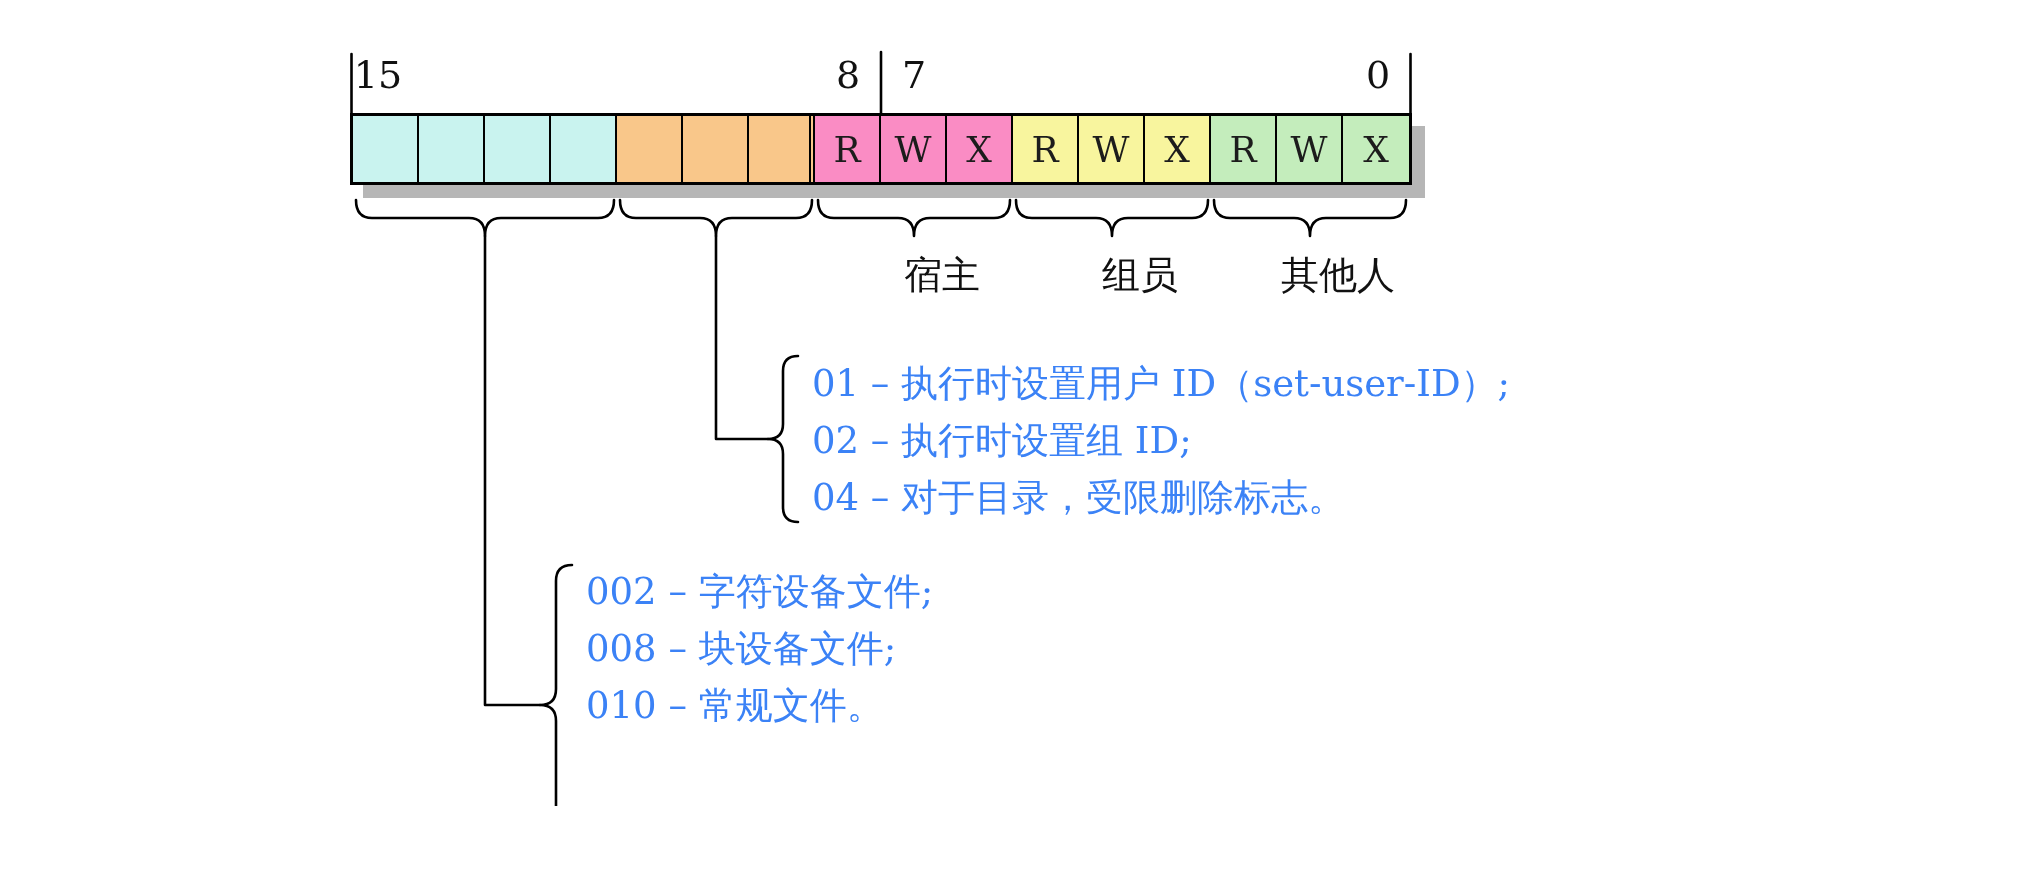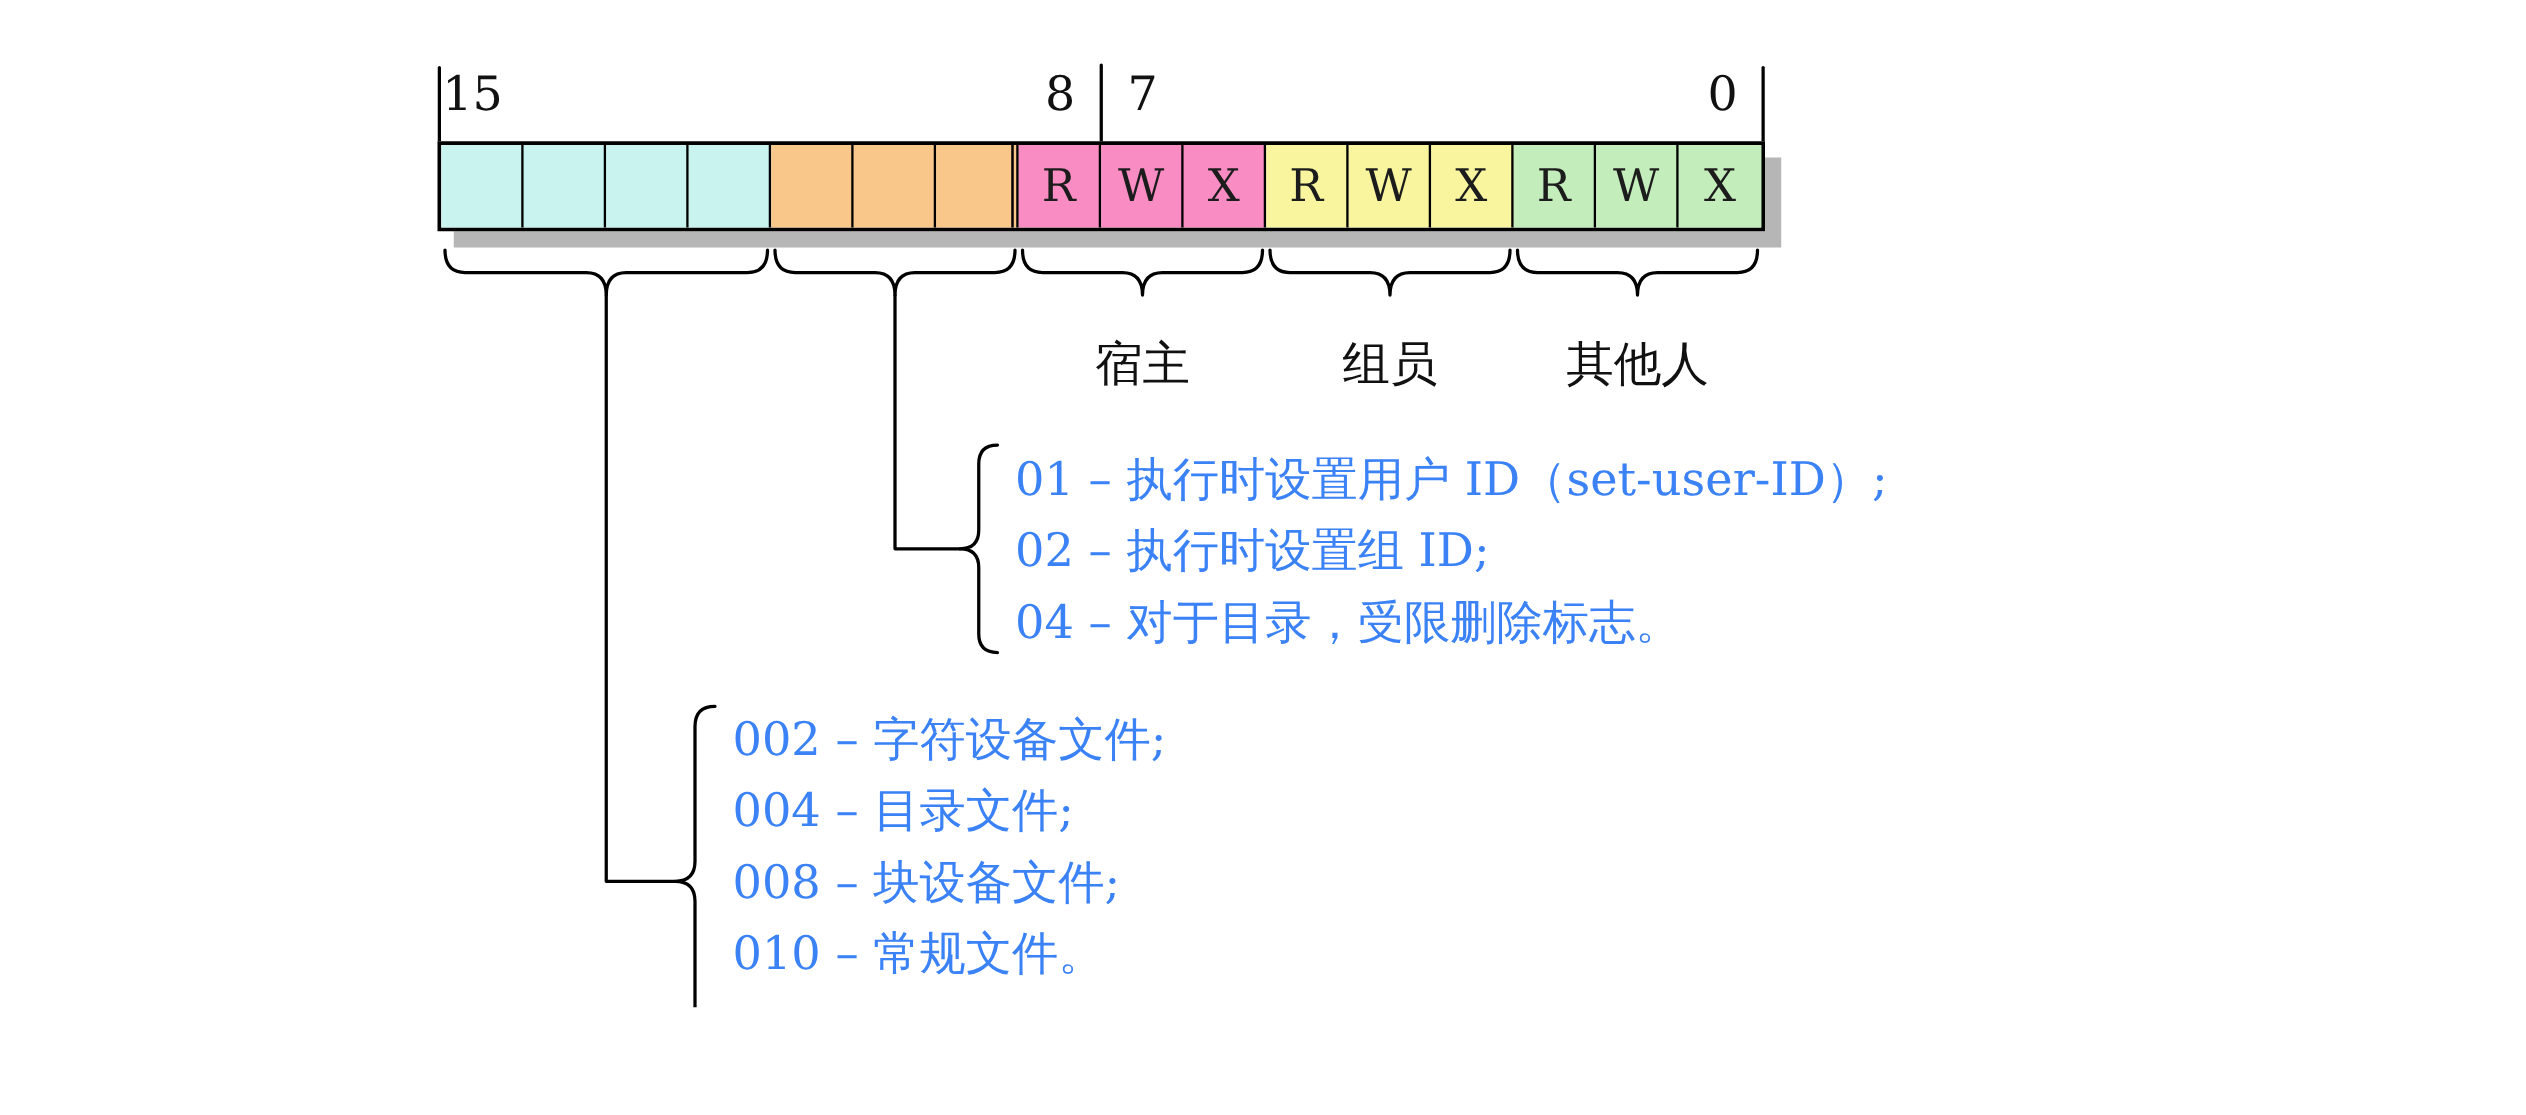--- a/index.html
+++ b/index.html
@@ -13,21 +13,21 @@
   .row{
     position:absolute;left:350px;top:113px;display:flex;border:3px solid #000;
     background:#fff;box-shadow:13px 13px 0 0 var(--shadow-color,#b6b6b6);
   }
   .cell{
     width:66px;height:66px;box-sizing:border-box;border-right:2px solid #000;
     display:flex;align-items:center;justify-content:center;font-size:36px;color:#1c1c1c;
   }
   .cell.heavy{border-right:6px double #000;}
   .cell.last{border-right:none;}
-  .grouplabel{position:absolute;top:272px;transform:translateX(-50%);font-size:38px;line-height:1;}
+  .grouplabel{position:absolute;top:256px;transform:translateX(-50%);font-size:38px;line-height:1;margin-left:28px;}
   .legend{position:absolute;font-size:37px;color:#3b82f6;}
   .legend .line{height:57px;line-height:57px;white-space:pre;}
   .legend-setid{left:812px;top:355px;}
   .legend-filetype{left:586px;top:563px;}
 </style>
 </head>
 <body>
 
 <div class="stage">
 
@@ -83,18 +83,17 @@
   <div class="grouplabel" style="left:1310px">其他人</div>
 
   <div class="legend legend-setid">
     <div class="line">01 – 执行时设置用户 ID（set-user-ID）;</div>
     <div class="line">02 – 执行时设置组 ID;</div>
     <div class="line">04 – 对于目录，受限删除标志。</div>
   </div>
 
   <div class="legend legend-filetype">
     <div class="line">002 – 字符设备文件;</div>
-    <div class="line">004 – 目录文件;</div>
     <div class="line">008 – 块设备文件;</div>
     <div class="line">010 – 常规文件。</div>
   </div>
 
 </div>
 
 </body></html>

